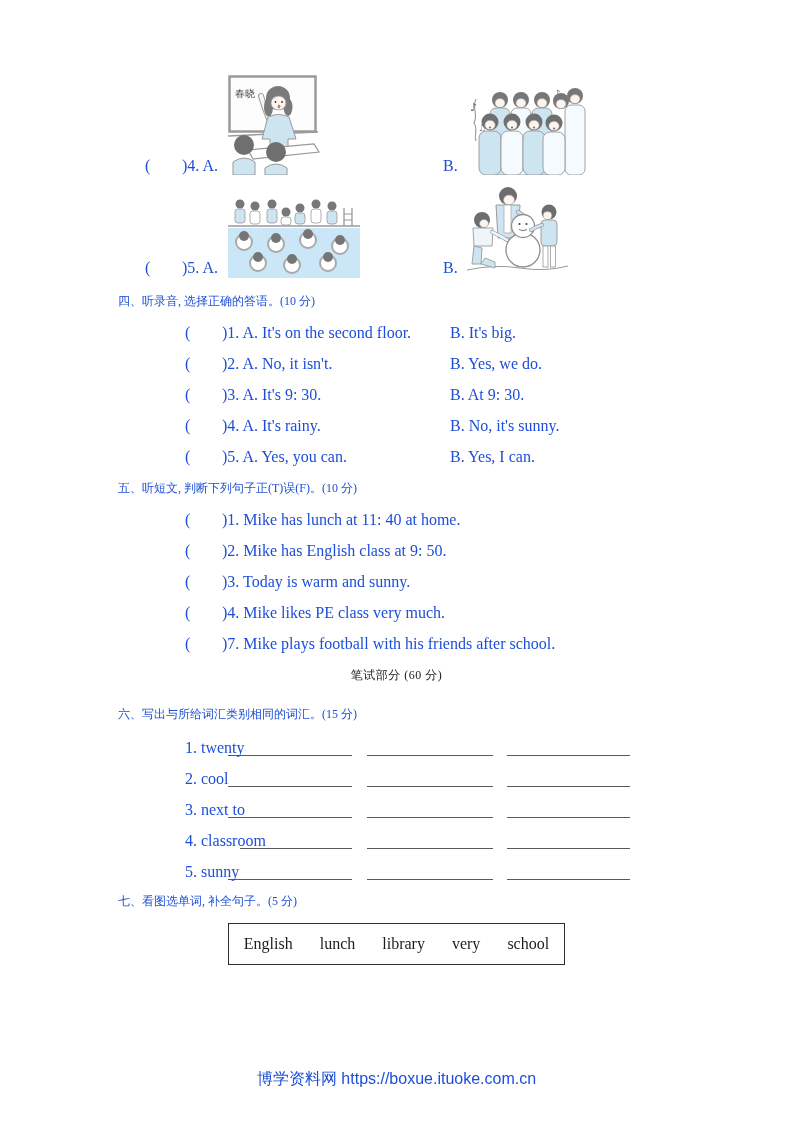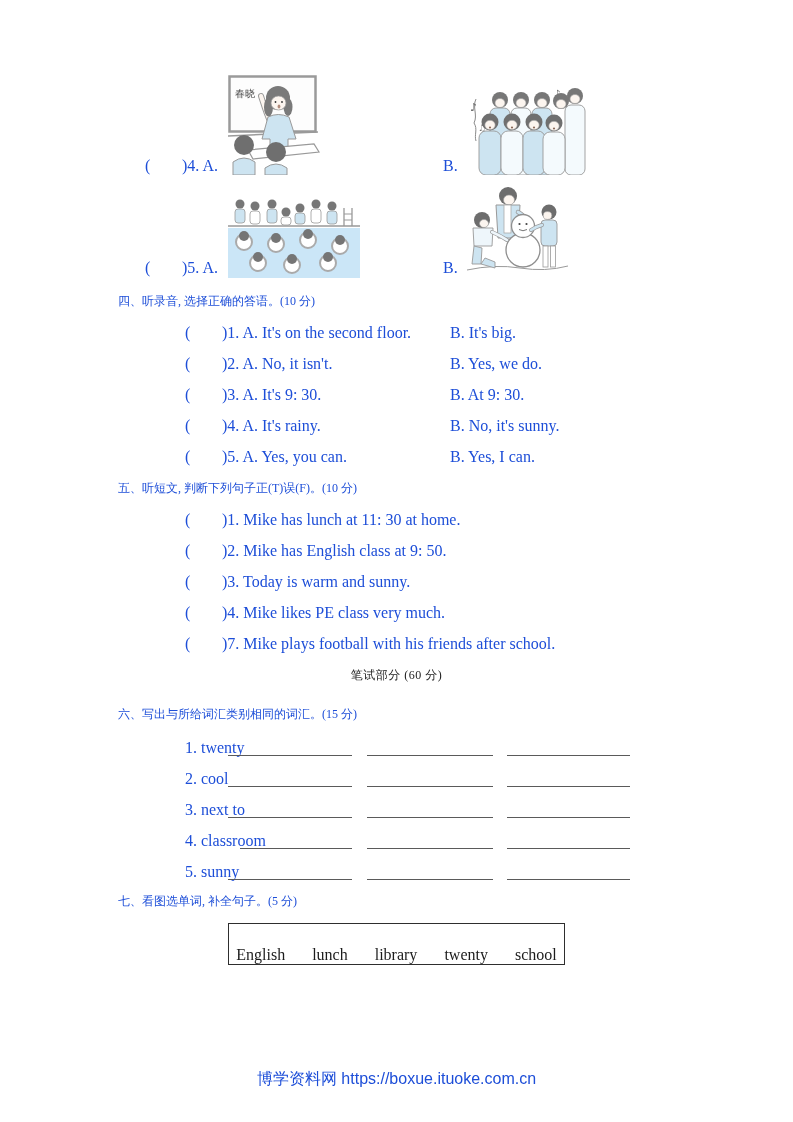--- a/index.html
+++ b/index.html
@@ -13,21 +13,21 @@
   .bcol{left:450px;}
   .center-heading{position:absolute;left:0;width:100%;text-align:center;font-size:12px;letter-spacing:.5px;}
   .blanks{position:absolute;left:228px;height:20px;}
   .blank{display:inline-block;height:17px;border-bottom:1px solid #5a5a5a;}
   .b1{width:124px;margin-right:15px;}
   .b2{width:126px;margin-right:14px;}
   .b3{width:123px;}
   .blanks.row4{left:240px;}
   .blanks.row4 .b1{width:112px;}
   .wordbox{position:absolute;left:228px;top:923px;width:335px;height:40px;border:1.5px solid #2e2e2e;
-           display:flex;align-items:flex-end;justify-content:center;gap:27px;font-size:16px;}
+           display:flex;align-items:center;justify-content:center;gap:27px;font-size:16px;}
   .footer{position:absolute;top:1069px;left:0;width:100%;text-align:center;color:#1d4ed8;
           font-family:"Liberation Sans","DejaVu Sans",sans-serif;font-size:16px;}
   svg{display:block;}
 </style>
 </head>
 <body>
 
 <div class="page">
 
   <div class="txt" style="left:145px;top:156px">
@@ -199,21 +199,21 @@
   <div class="txt bcol" style="top:385px">B. At 9: 30.</div>
 
   <div class="txt item" style="top:416px"><span class="open">(</span><span>)4. A. It's rainy.</span></div>
   <div class="txt bcol" style="top:416px">B. No, it's sunny.</div>
 
   <div class="txt item" style="top:447px"><span class="open">(</span><span>)5. A. Yes, you can.</span></div>
   <div class="txt bcol" style="top:447px">B. Yes, I can.</div>
 
   <div class="txt heading" style="left:118px;top:479px">五、听短文, 判断下列句子正(T)误(F)。(10 分)</div>
 
-  <div class="txt item" style="top:510px"><span class="open">(</span><span>)1. Mike has lunch at 11: 30 at home.</span></div>
+  <div class="txt item" style="top:510px"><span class="open">(</span><span>)1. Mike has lunch at 11: 40 at home.</span></div>
   <div class="txt item" style="top:541px"><span class="open">(</span><span>)2. Mike has English class at 9: 50.</span></div>
   <div class="txt item" style="top:572px"><span class="open">(</span><span>)3. Today is warm and sunny.</span></div>
   <div class="txt item" style="top:603px"><span class="open">(</span><span>)4. Mike likes PE class very much.</span></div>
   <div class="txt item" style="top:634px"><span class="open">(</span><span>)7. Mike plays football with his friends after school.</span></div>
 
   <div class="center-heading" style="top:667px">笔试部分 (60 分)</div>
 
   <div class="txt heading" style="left:118px;top:705px">六、写出与所给词汇类别相同的词汇。(15 分)</div>
 
   <div class="txt item" style="top:738px">1. twenty</div>
@@ -230,19 +230,19 @@
 
   <div class="txt item" style="top:862px">5. sunny</div>
   <div class="blanks" style="top:862px"><span class="blank b1"></span><span class="blank b2"></span><span class="blank b3"></span></div>
 
   <div class="txt heading" style="left:118px;top:892px">七、看图选单词, 补全句子。(5 分)</div>
 
   <div class="wordbox">
     <span>English</span>
     <span>lunch</span>
     <span>library</span>
-    <span>twenty</span>
+    <span>very</span>
     <span>school</span>
   </div>
 
   <div class="footer">博学资料网 https://boxue.ituoke.com.cn</div>
 
 </div>
 
 </body></html>

